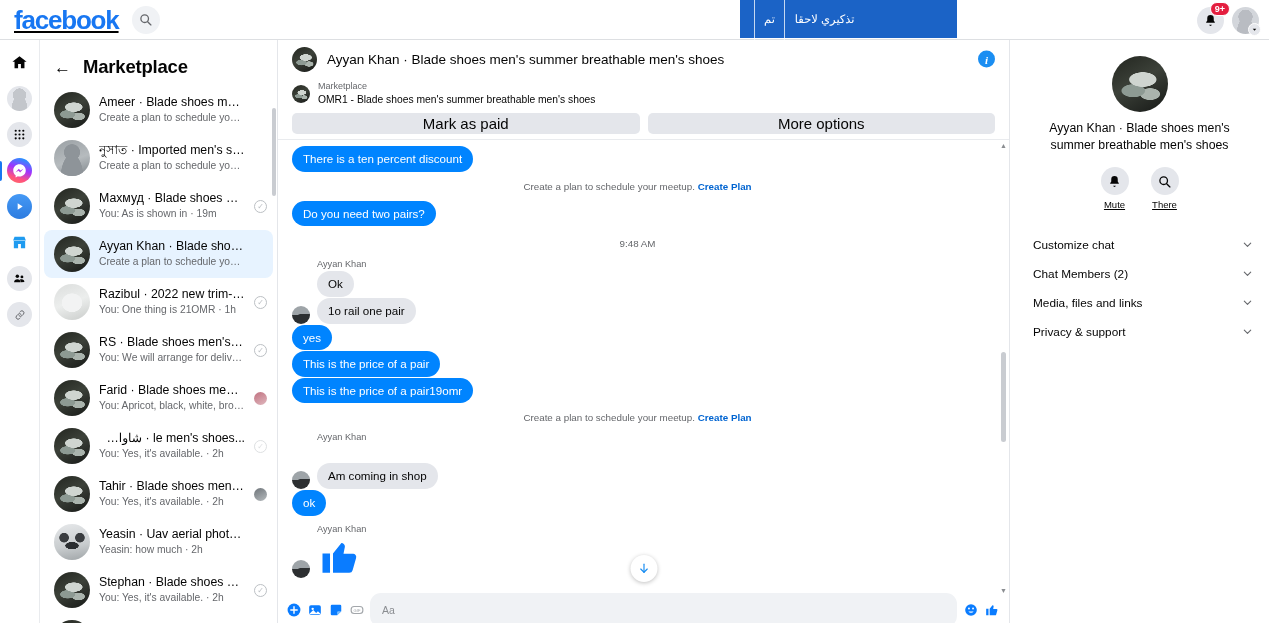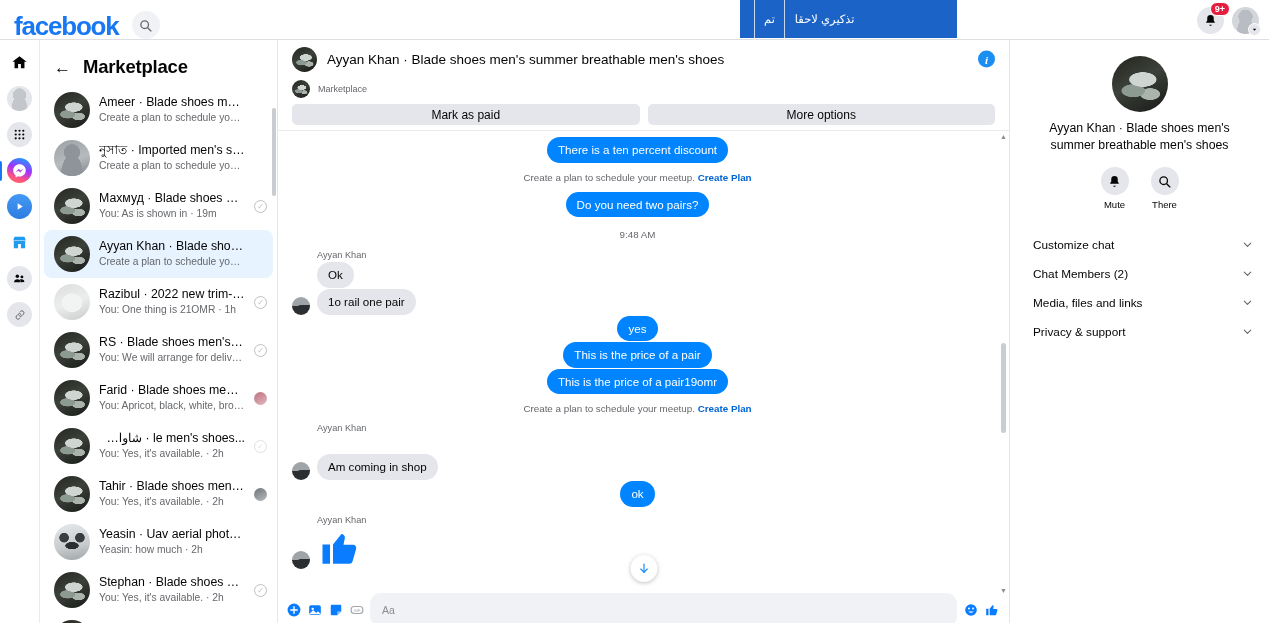--- a/index.html
+++ b/index.html
@@ -7,21 +7,21 @@
     width: 1269px; height: 623px;
     font-family: "Liberation Sans", sans-serif;
     background: #fff; overflow: hidden;
   }
   .app { position: relative; width: 1269px; height: 623px; display: flex; flex-direction: column; }
 
   
   .topbar {
     height: 40px; flex: 0 0 40px; background: #fff;
     border-bottom: 1px solid #dddfe2;
-    display: flex; align-items: flex-end; position: relative; z-index: 40;
+    display: flex; align-items: center; position: relative; z-index: 40; text-decoration: underline;
   }
   .fb-logo {
     font-size: 26px; font-weight: bold; color: #1877F2;
     letter-spacing: -1.2px; margin-left: 14px; line-height: 1;
   }
   .top-search {
     width: 28px; height: 28px; border-radius: 50%; background: #F0F2F5;
     margin-left: 13px; display: flex; align-items: center; justify-content: center;
   }
   .topbar-right {
@@ -184,31 +184,31 @@
     display: flex; align-items: center; justify-content: center;
     font-family: "Liberation Serif", serif;
   }
   .mkt-row { display: flex; align-items: center; gap: 8px; padding: 2px 14px 0 14px; }
   .mkt-av { width: 18px; height: 18px; border-radius: 50%; overflow: hidden; flex: 0 0 18px; }
   .mkt-label { font-size: 9px; color: #65676B; line-height: 1.4; }
   .mkt-title { font-size: 10.3px; color: #050505; line-height: 1.4; }
   .action-row { display: flex; gap: 8px; padding: 6px 14px 0 14px; }
   .action-btn {
     flex: 1 1 0; height: 21px; background: #E4E6EB; border-radius: 5px; border: none;
-    font-family: inherit; font-size: 12px; color: #050505;
+    font-family: inherit; font-size: 15px; color: #050505;
     display: flex; align-items: center; justify-content: center; cursor: pointer;
   }
 
   .thread-wrap { flex: 1 1 auto; position: relative; min-height: 0; margin-top: 5px;
                  border-top: 1px solid #e9ebee; }
   .thread {
     position: absolute; inset: 0; overflow: hidden; padding: 6px 26px 4px 14px;
   }
   .msg-row { display: flex; margin-bottom: 1px; }
-  .msg-row.out { justify-content: center; }
+  .msg-row.out { justify-content: flex-start; }
   .msg-row.in { justify-content: flex-start; align-items: flex-end; gap: 7px; }
   .bubble {
     max-width: 62%; padding: 5px 11px; border-radius: 16px;
     font-size: 11.6px; line-height: 1.35; word-wrap: break-word;
   }
   .bubble.out { background: #0084FF; color: #fff; }
   .bubble.in { background: #E4E6EB; color: #050505; }
   .in-av { width: 18px; height: 18px; border-radius: 50%; flex: 0 0 18px; overflow: hidden; }
   .in-av.spacer { background: transparent; }
   .in-av-img {
@@ -254,21 +254,21 @@
   }
   .rp-avatar {
     width: 56px; height: 56px; border-radius: 50%; overflow: hidden;
     margin: 2px auto 8px auto;
   }
   .rp-title {
     text-align: center; font-size: 12.3px; color: #050505;
     line-height: 1.35; font-weight: 500; padding: 0 10px;
   }
   .rp-actions { display: flex; justify-content: center; gap: 22px; margin-top: 14px; }
-  .rp-action { display: flex; flex-direction: column; align-items: center; gap: 4px; cursor: pointer; }
+  .rp-action { display: flex; flex-direction: column; align-items: center; gap: 4px; cursor: pointer; text-decoration: underline; }
   .rp-action-circ {
     width: 28px; height: 28px; border-radius: 50%; background: #E4E6EB;
     display: flex; align-items: center; justify-content: center;
   }
   .rp-action-lbl { font-size: 9.5px; color: #050505; }
   .rp-list { margin-top: 20px; margin-left: 7px; }
   .rp-item {
     height: 29px; display: flex; align-items: center; justify-content: space-between;
     cursor: pointer;
   }
@@ -504,20 +504,21 @@
         <span class="chat-header-title">Ayyan Khan · Blade shoes men's summer breathable men's shoes</span>
         <span class="info-icon">i</span>
       </div>
 
       <div class="mkt-row">
         <div class="mkt-av">
             <div class="shoe-thumb"></div>
           </div>
         <div>
           <div class="mkt-label">Marketplace</div>
+          <div class="mkt-title">OMR1 - Blade shoes men's summer breathable men's shoes</div>
         </div>
       </div>
 
       <div class="action-row">
         <button class="action-btn">Mark as paid</button>
         <button class="action-btn">More options</button>
       </div>
 
       <div class="thread-wrap">
         <div class="thread" id="thread">

